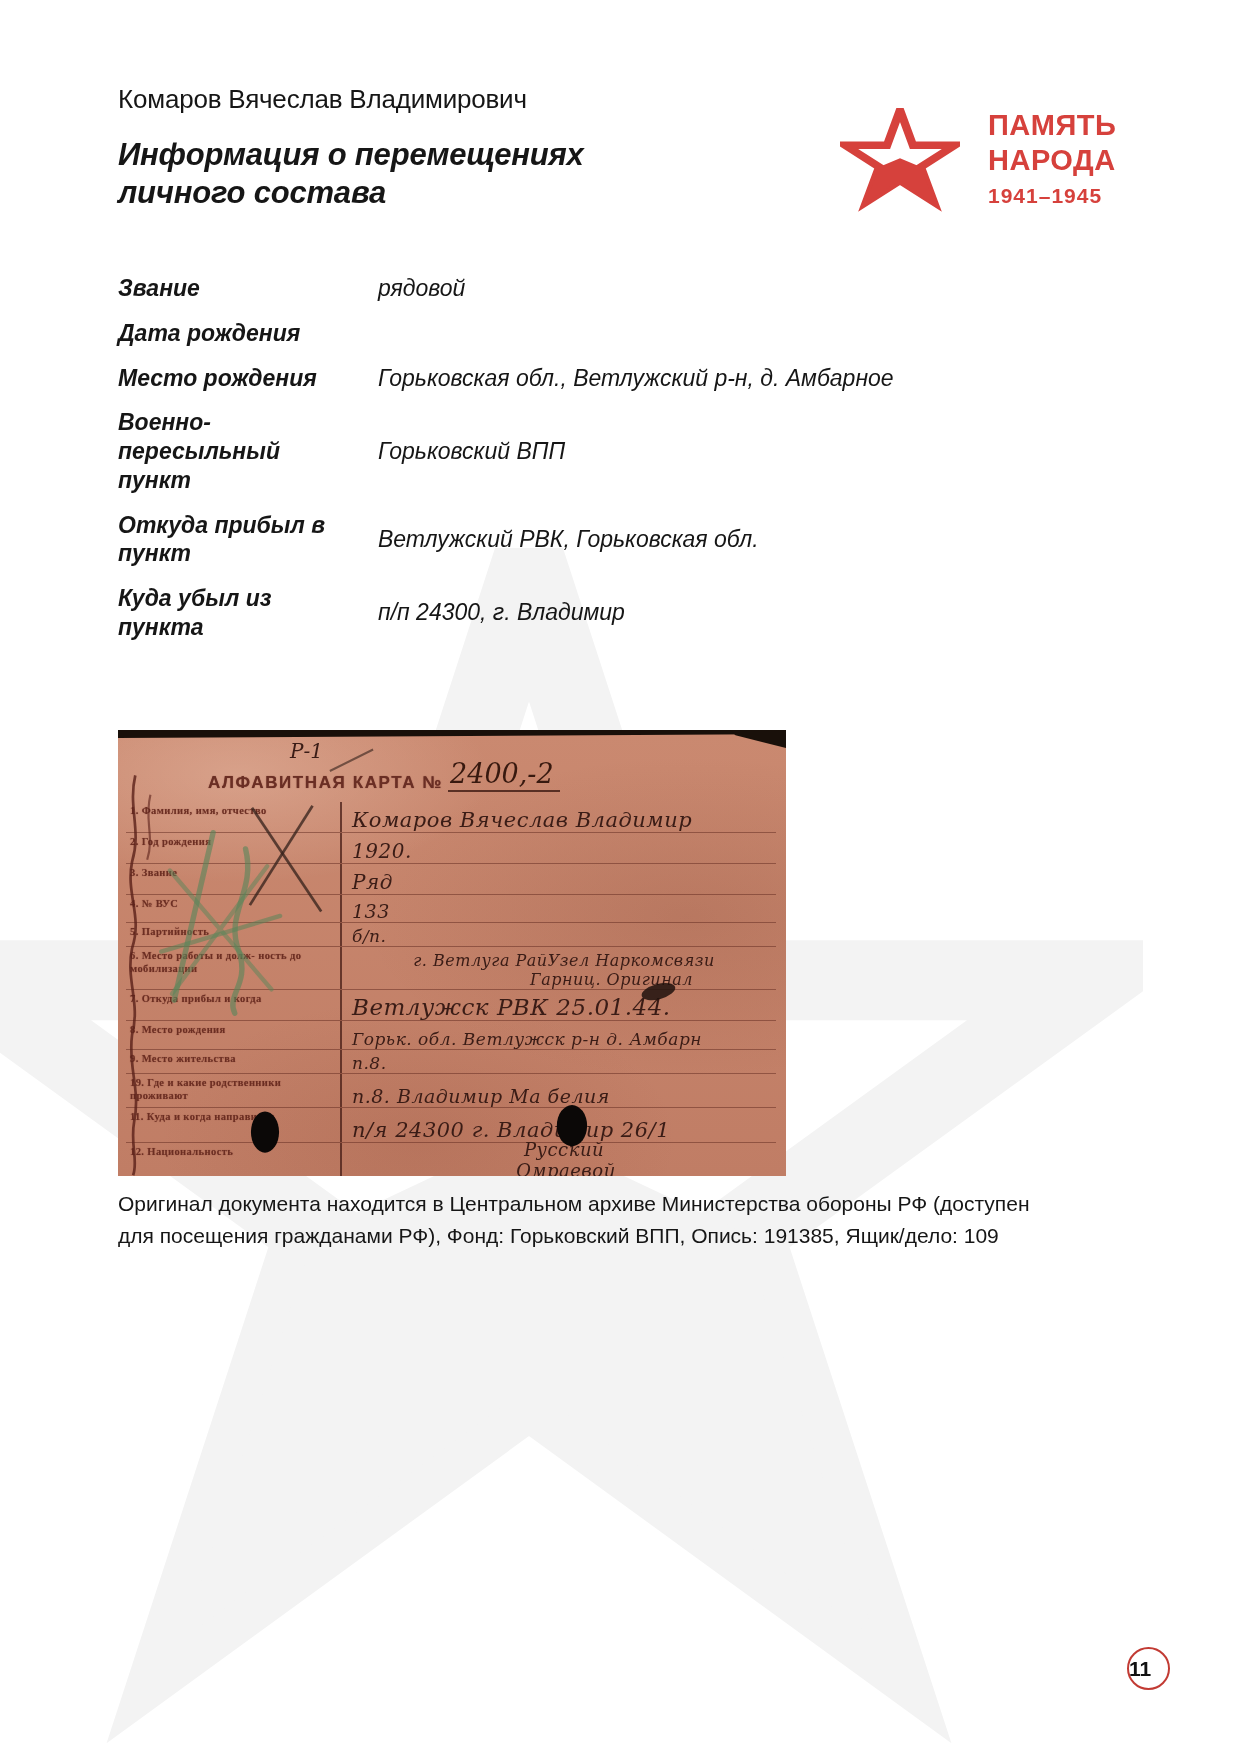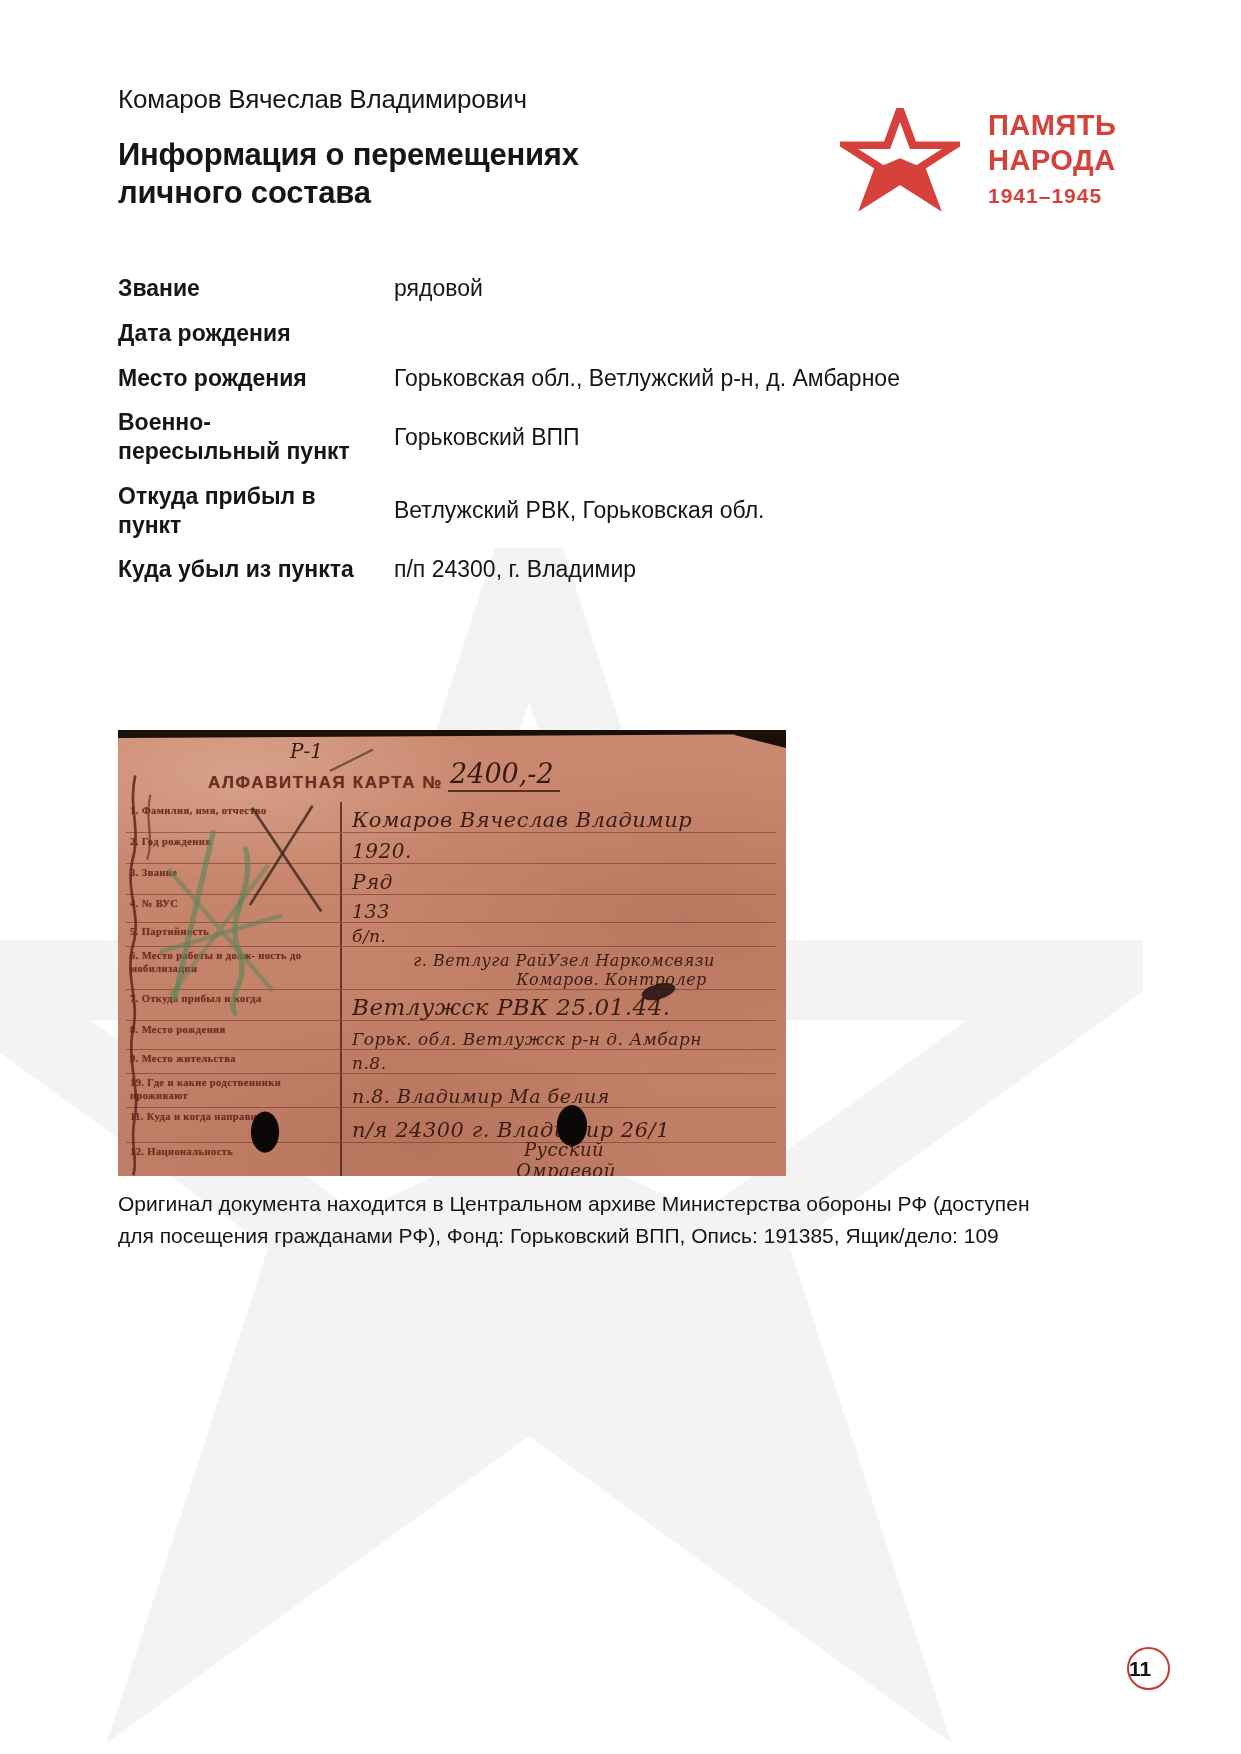--- a/index.html
+++ b/index.html
@@ -4,32 +4,32 @@
 <style>
   html,body{margin:0;padding:0;background:#ffffff;}
   .page{position:relative;width:1241px;height:1754px;background:#ffffff;overflow:hidden;
         font-family:"Liberation Sans",sans-serif;color:#161616;}
 
   
   .watermark{position:absolute;left:-85px;top:548px;width:1228px;height:1228px;z-index:0;}
 
   .person-name{position:absolute;left:118px;top:84px;font-size:26px;letter-spacing:-.2px;z-index:3;}
   .doc-title{position:absolute;left:118px;top:136px;width:470px;margin:0;font-size:31px;line-height:1.24;
-             font-weight:bold;letter-spacing:-.2px;z-index:3;}
+             font-weight:bold;letter-spacing:-.2px;z-index:3;font-style:italic;}
 
   
   .logo{position:absolute;left:840px;top:108px;display:flex;gap:28px;z-index:3;}
   .logo-star{width:120px;height:106px;}
   .logo-text{display:flex;flex-direction:column;font-weight:bold;line-height:1.2;letter-spacing:.5px;}
   .logo-line{font-size:29px;}
   .logo-years{font-size:21px;margin-top:5px;letter-spacing:1px;}
 
   
   .fields{position:absolute;left:118px;top:266px;width:880px;z-index:3;}
-  .frow{display:grid;grid-template-columns:240px 1fr;column-gap:36px;align-items:center;padding:8px 0;}
+  .frow{display:grid;grid-template-columns:240px 1fr;column-gap:20px;align-items:center;padding:8px 0;font-style:italic;}
   .flabel{font-weight:bold;font-size:23px;line-height:1.25;}
   .fvalue{font-size:23px;line-height:1.25;}
 
   
   .scan{position:absolute;left:118px;top:730px;width:668px;height:446px;z-index:2;overflow:hidden;
         background:
           radial-gradient(420px 180px at 18% 10%, rgba(255,226,208,.28), transparent 60%),
           radial-gradient(520px 260px at 85% 42%, rgba(118,58,40,.17), transparent 62%),
           radial-gradient(400px 220px at 45% 92%, rgba(134,66,46,.16), transparent 65%),
           linear-gradient(#ca8970,#c07d65);
@@ -143,21 +143,21 @@
         <div class="svalue f19">133</div>
       </div>
       <div class="srow r5">
         <div class="slabel">5. Партийность</div>
         <div class="svalue f17">б/п.</div>
       </div>
       <div class="srow r6">
         <div class="slabel">6. Место работы и долж- ность до мобилизации</div>
         <div class="svalue stack f16">
           <div>г. Ветлуга РайУзел Наркомсвязи</div>
-          <div class="indent">Комаров. Контролер</div>
+          <div class="indent">Гарниц. Оригинал</div>
         </div>
       </div>
       <div class="srow r7">
         <div class="slabel">7. Откуда прибыл и когда</div>
         <div class="svalue f23">Ветлужск РВК 25.01.44.</div>
       </div>
       <div class="srow r8">
         <div class="slabel">8. Место рождения</div>
         <div class="svalue f17">Горьк. обл. Ветлужск р-н д. Амбарн</div>
       </div>

